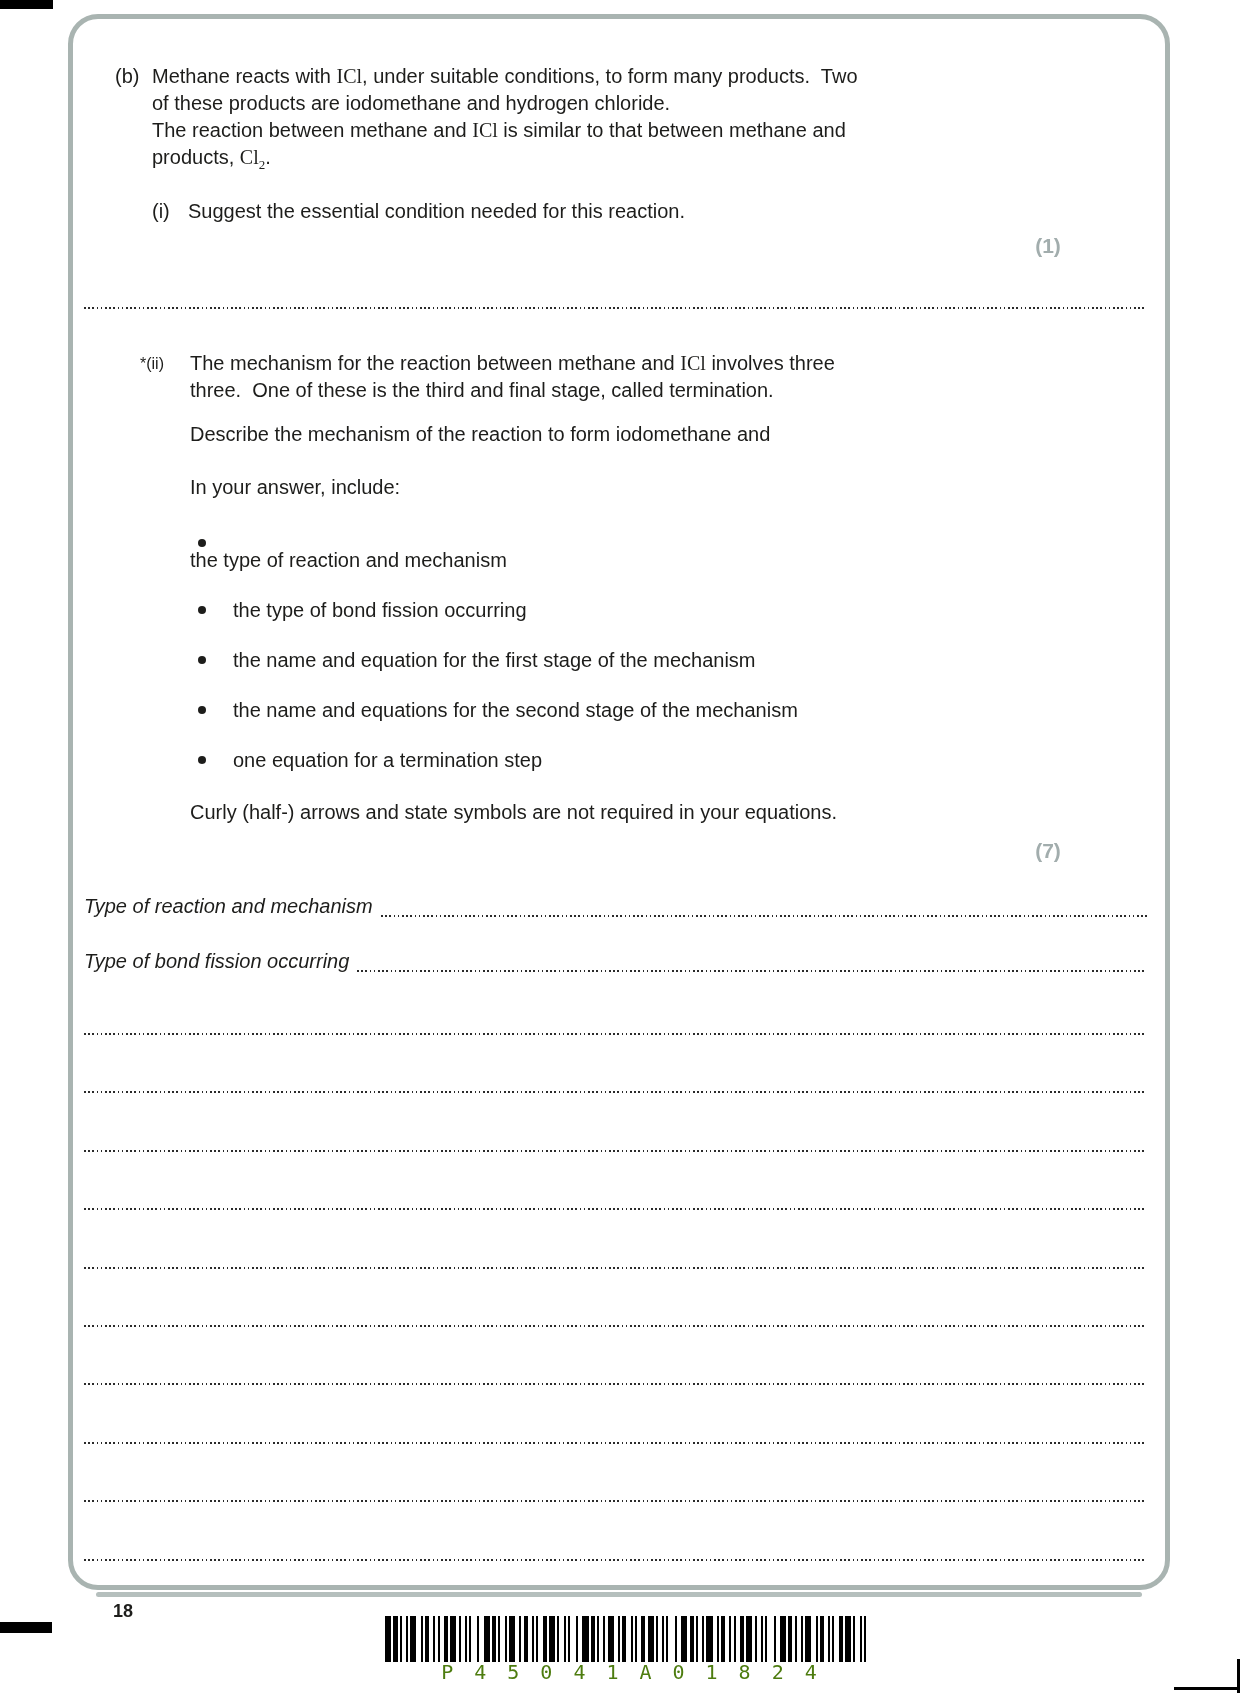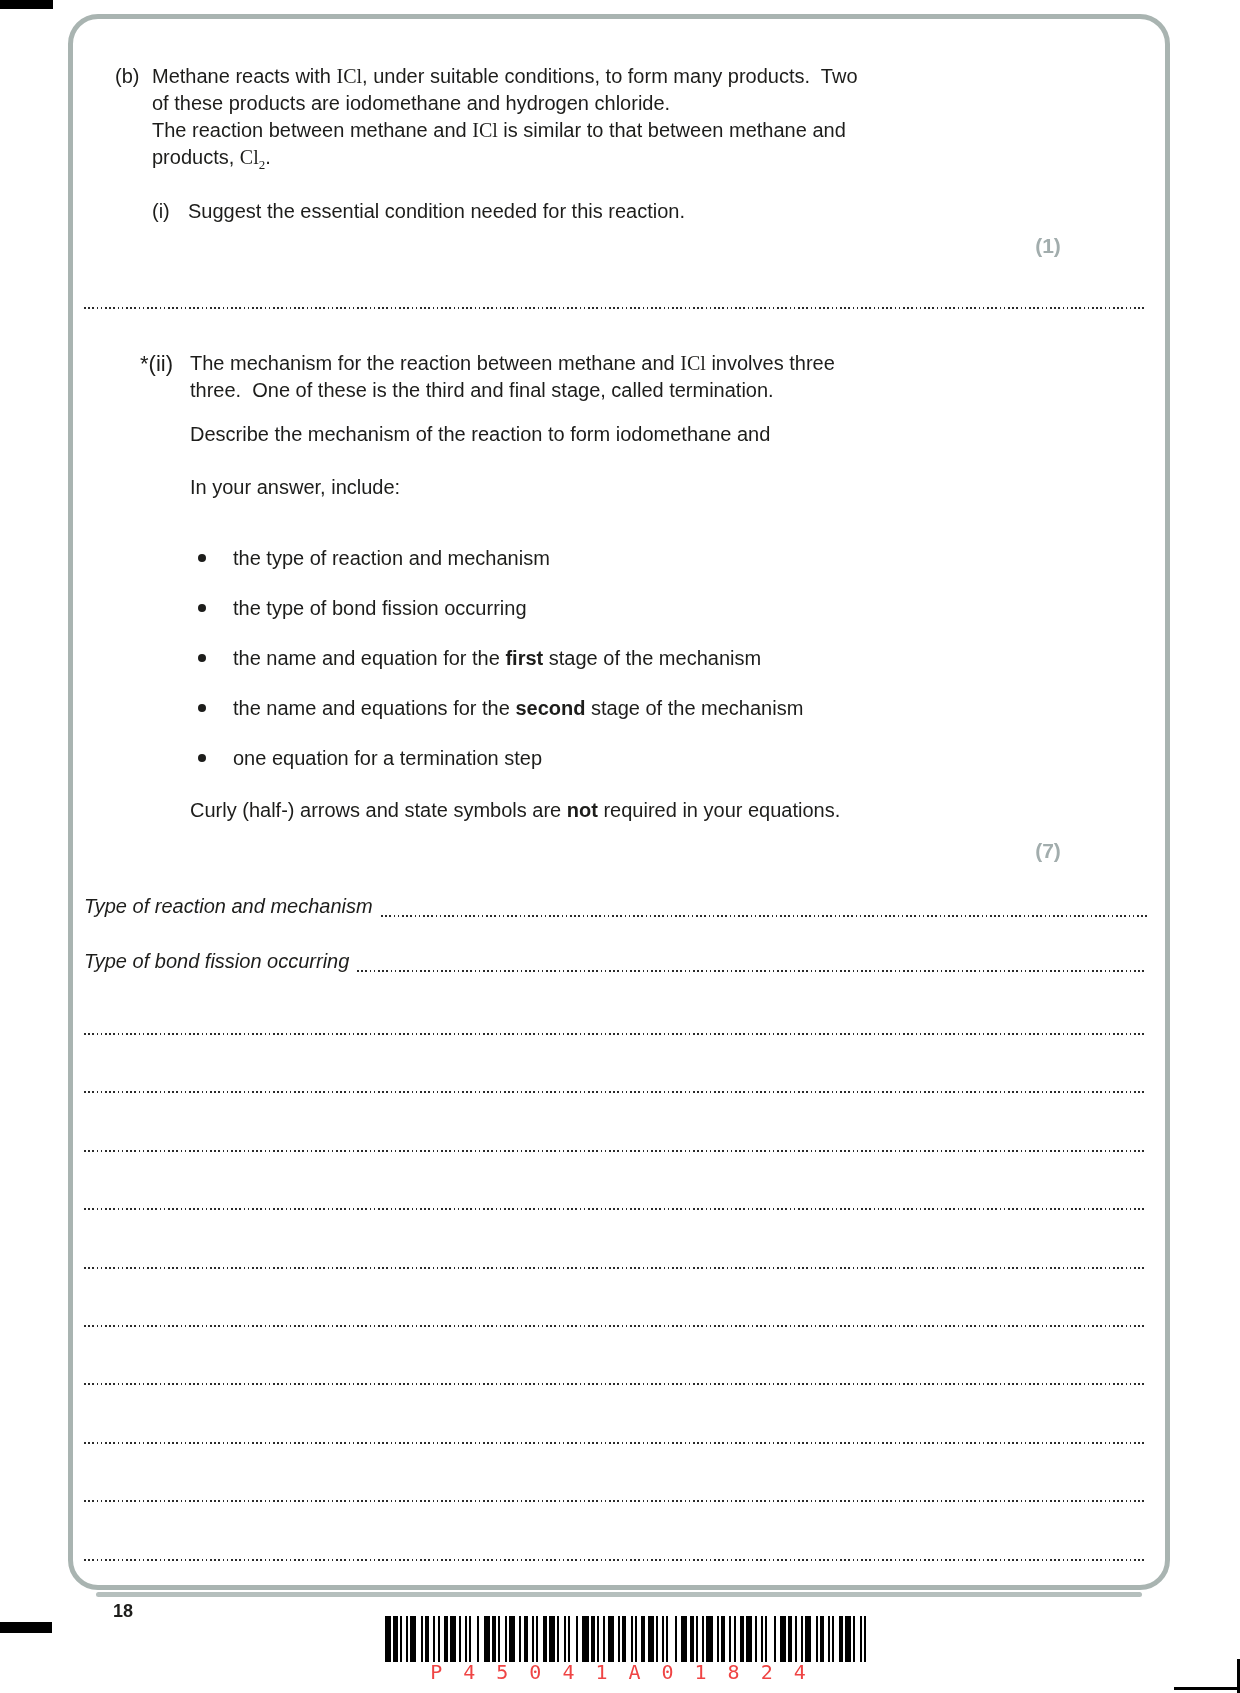--- a/index.html
+++ b/index.html
@@ -25,21 +25,21 @@
     box-sizing:border-box;border:5px solid #a9b4b1;border-radius:30px;
   }
   .frame-shadow{
     position:absolute;left:96px;top:1592px;width:1046px;height:5px;
     background:#b5bfbd;border-radius:3px;
   }
 
   .line{white-space:pre;line-height:27px;font-size:20px;}
   .formula{font-family:"Liberation Serif", serif;}
   .sub{font-size:13px;vertical-align:-5px;}
-  b,.bold{font-weight:bold;}
+  b,.bold{font-weight:normal;}
 
   .qb{position:absolute;left:115px;top:63px;display:flex;width:960px;}
   .qb-label{flex:0 0 37px;font-size:20px;line-height:27px;}
 
   .part-i{position:absolute;left:152px;top:198px;display:flex;width:900px;}
   .pi-label{flex:0 0 36px;font-size:20px;line-height:27px;}
 
   .mark{
     position:absolute;width:44px;text-align:center;
     color:#a2adad;font-weight:bold;font-size:21px;
@@ -47,26 +47,26 @@
   .mark-1{left:1026px;top:234px;}
   .mark-7{left:1026px;top:839px;}
 
   .dotline{
     height:2px;
     background-image:repeating-linear-gradient(90deg,#2a2a2a 0,#2a2a2a 1.6px,transparent 1.6px,transparent 4.2px);
   }
   .ansline-i{position:absolute;left:84px;top:307px;width:1063px;}
 
   .part-ii{position:absolute;left:140px;top:350px;display:flex;width:960px;}
-  .pii-label{flex:0 0 50px;font-size:22px;line-height:27px;}
+  .pii-label{flex:0 0 50px;font-size:16px;line-height:27px;}
   .pii-content{flex:1;}
   .gap23{margin-top:17px;}
   .gap26{margin-top:26px;}
   .bullet-row{display:flex;margin-top:23px;}
-  .bullet-row.first{margin-top:44px;}
+  .bullet-row.first{margin-top:29px;flex-direction:column;}
   .dot{
     flex:0 0 8px;width:8px;height:8px;border-radius:50%;
     background:#1d1d1b;margin:9px 27px 0 8px;
   }
   .note{margin-top:25px;}
 
   .ans-row{
     position:absolute;left:84px;width:1063px;height:28px;
     display:flex;font-size:20px;line-height:27px;white-space:pre;font-style:italic;
   }
@@ -77,23 +77,23 @@
   .ans-row1{top:893px;}
   .ans-row2{top:948px;}
 
   #blank-lines{position:absolute;left:84px;top:1033px;width:1063px;}
   #blank-lines .blank{margin-bottom:56.4px;}
 
   .page-num{position:absolute;left:113px;top:1601px;font-size:18px;font-weight:bold;}
   #barcode{position:absolute;left:385px;top:1616px;width:490px;height:46px;}
   #barcode .bar{position:absolute;top:0;height:46px;background:#000;}
   #barcode-caption{
-    position:absolute;left:363px;top:1660px;width:510px;text-align:center;
+    position:absolute;left:374px;top:1660px;width:510px;text-align:center;
     font-family:"DejaVu Sans Mono", monospace;font-size:20px;letter-spacing:21px;text-indent:21px;
-    color:#ef4444;
+    color:#4d7c0f;
   }
 </style>
 </head>
 <body>
 
 <div id="page">
 
   <div class="reg-bar reg-tl"></div>
 
   <div class="frame"></div>

